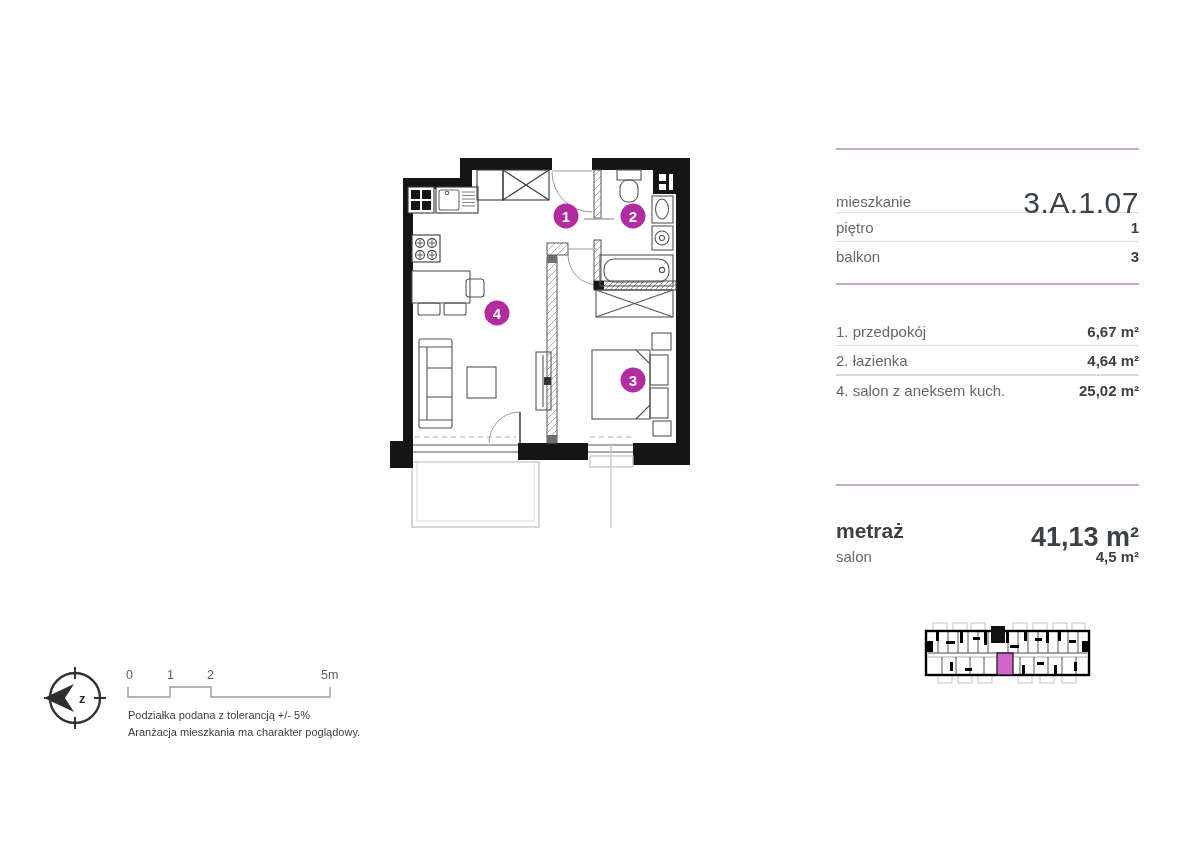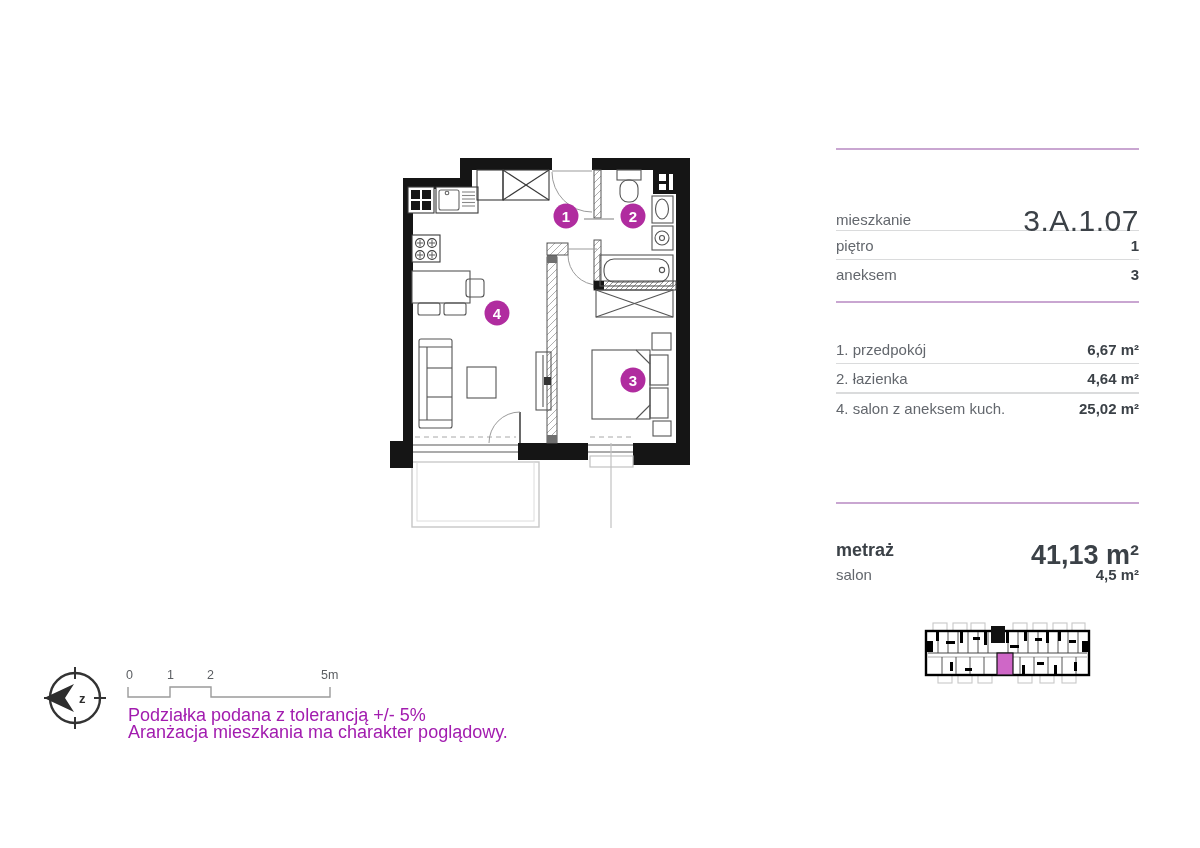--- a/index.html
+++ b/index.html
@@ -5,32 +5,32 @@
   html,body{margin:0;padding:0;background:#ffffff;}
   body{width:1200px;height:848px;position:relative;font-family:"Liberation Sans",sans-serif;overflow:hidden;}
   svg{position:absolute;top:0;left:0;}
   
   .panel{position:absolute;left:836px;top:140px;width:303px;color:#3b4147;}
   .hrp{border-top:2px solid #c9a6d1;margin:0;}
   .hrg{border-top:1px solid #dadbdc;margin:0;}
   .p-row{display:flex;justify-content:space-between;align-items:baseline;}
   .lbl{color:#63676d;font-size:15px;}
   .val{color:#3b4147;font-size:15px;font-weight:bold;}
-  .row-unit{height:52px;align-items:baseline;padding-top:18px;}
+  .row-unit{height:52px;align-items:baseline;padding-top:0;}
   .row-unit .lbl{position:relative;top:30px;}
   .big{font-size:30px;font-weight:normal;letter-spacing:.5px;position:relative;top:36px;}
   .row-sm{height:28px;align-items:center;text-align:right;}
   .rooms{margin-top:32px;}
   .room-row{height:28px;align-items:center;}
   .total-row{margin-top:14px;height:40px;align-items:baseline;}
-  .total-row .lbl-b{color:#3b4147;font-size:18px;font-weight:bold;position:relative;top:14px;}
+  .total-row .lbl-b{color:#3b4147;font-size:21px;font-weight:bold;position:relative;top:14px;}
   .big2{font-size:27px;font-weight:bold;position:relative;top:22px;}
   .balc-row{height:28px;align-items:center;margin-top:2px;}
   
-  .notes{position:absolute;left:128px;top:707px;color:#a21caf;font-size:18px;line-height:17px;}
+  .notes{position:absolute;left:128px;top:707px;color:#404040;font-size:11px;line-height:17px;}
 </style>
 </head>
 <body>
 
 <svg width="1200" height="848" viewBox="0 0 1200 848">
   <defs>
     <pattern id="hatchA" patternUnits="userSpaceOnUse" width="7" height="7">
       <path d="M0,7 L7,0" stroke="#9a9a9a" stroke-width="0.8"></path>
     </pattern>
     <pattern id="hatchB" patternUnits="userSpaceOnUse" width="5" height="5">
@@ -332,21 +332,21 @@
   </div>
   <div class="hrg" style="margin-top:10px"></div>
 
   <div class="p-row row-sm">
     <span class="lbl">piętro</span>
     <span class="val">1</span>
   </div>
   <div class="hrg"></div>
 
   <div class="p-row row-sm">
-    <span class="lbl">aneksem</span>
+    <span class="lbl">balkon</span>
     <span class="val">3</span>
   </div>
 
   <div class="hrp" style="margin-top:13px"></div>
 
   <div class="rooms">
     <div class="p-row room-row">
       <span class="lbl">1. przedpokój</span>
       <span class="val">6,67 m²</span>
     </div>

